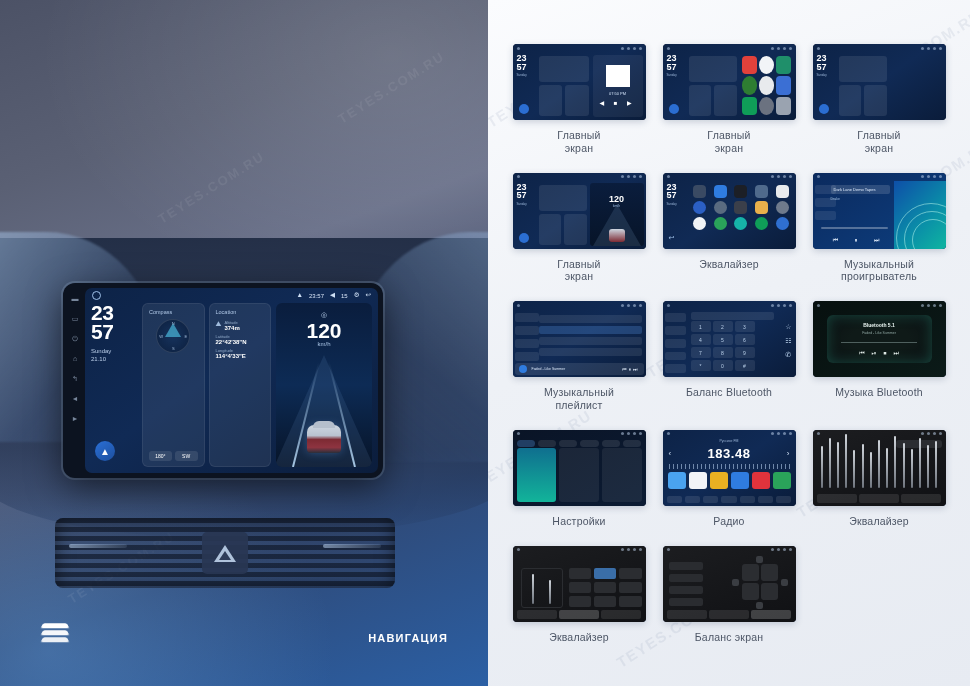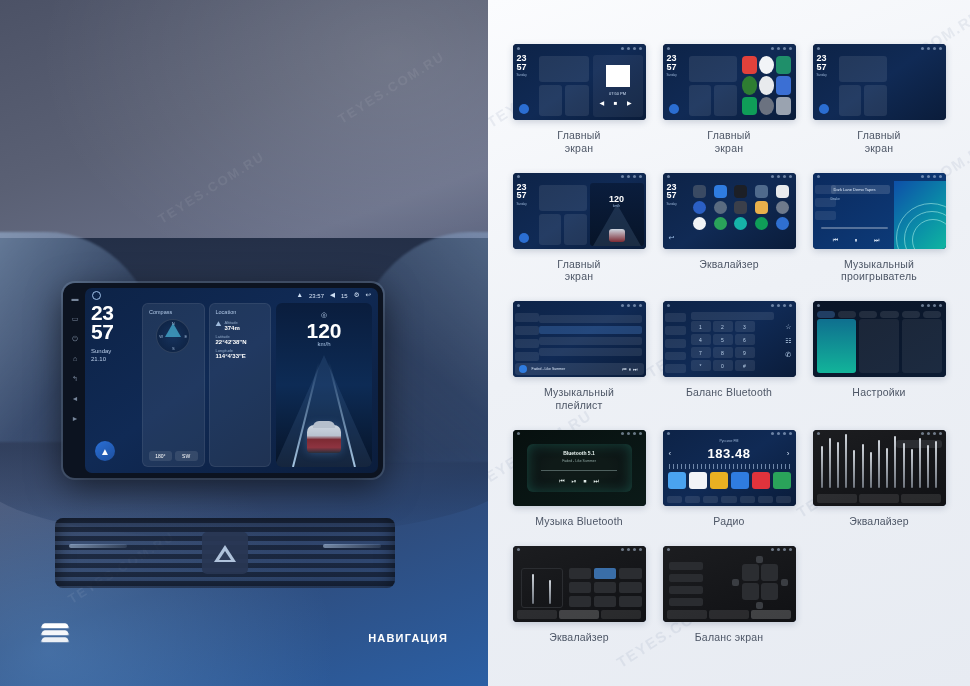--- a/index.html
+++ b/index.html
@@ -640,49 +640,20 @@
               <span>☆</span>
               <span>☷</span>
               <span>✆</span>
             </div>
         </div>
         <div class="cap">Баланс Bluetooth</div>
       </div>
 
       <div class="cell">
         <div class="thumb">
-          <div class="hs-bg" style="background:linear-gradient(150deg,#0a1426,#0b1b33)"></div>
-          <div class="t-bar">
-              <i></i>
-              <span class="t-dots">
-                <i></i>
-                <i></i>
-                <i></i>
-                <i></i>
-              </span>
-            </div>
-          <div class="set-chips">
-              <i style="background:rgba(90,160,240,.30)"></i>
-              <i></i>
-              <i></i>
-              <i></i>
-              <i></i>
-              <i></i>
-            </div>
-          <div class="settings-cards">
-            <div style="background:linear-gradient(180deg,#0f6f8f,#12b49a)"></div>
-            <div></div>
-            <div></div>
-          </div>
-        </div>
-        <div class="cap">Настройки</div>
-      </div>
-
-      <div class="cell">
-        <div class="thumb">
           <div class="hs-bg" style="background:linear-gradient(145deg,#07100f,#0b1a18)"></div>
           <div class="t-bar">
               <i></i>
               <span class="t-dots">
                 <i></i>
                 <i></i>
                 <i></i>
                 <i></i>
               </span>
             </div>
@@ -692,20 +663,49 @@
             <div style="width:72%;height:1px;background:rgba(200,230,225,.35);margin-top:4px"></div>
             <div class="bt-ctrls">
                 <span>⏮</span>
                 <span>⏯</span>
                 <span>⏹</span>
                 <span>⏭</span>
               </div>
           </div>
         </div>
         <div class="cap">Музыка Bluetooth</div>
+      </div>
+
+      <div class="cell">
+        <div class="thumb">
+          <div class="hs-bg" style="background:linear-gradient(150deg,#0a1426,#0b1b33)"></div>
+          <div class="t-bar">
+              <i></i>
+              <span class="t-dots">
+                <i></i>
+                <i></i>
+                <i></i>
+                <i></i>
+              </span>
+            </div>
+          <div class="set-chips">
+              <i style="background:rgba(90,160,240,.30)"></i>
+              <i></i>
+              <i></i>
+              <i></i>
+              <i></i>
+              <i></i>
+            </div>
+          <div class="settings-cards">
+            <div style="background:linear-gradient(180deg,#0f6f8f,#12b49a)"></div>
+            <div></div>
+            <div></div>
+          </div>
+        </div>
+        <div class="cap">Настройки</div>
       </div>
 
       <div class="cell">
         <div class="thumb">
           <div class="hs-bg"></div>
           <div class="t-bar">
               <i></i>
               <span class="t-dots">
                 <i></i>
                 <i></i>

